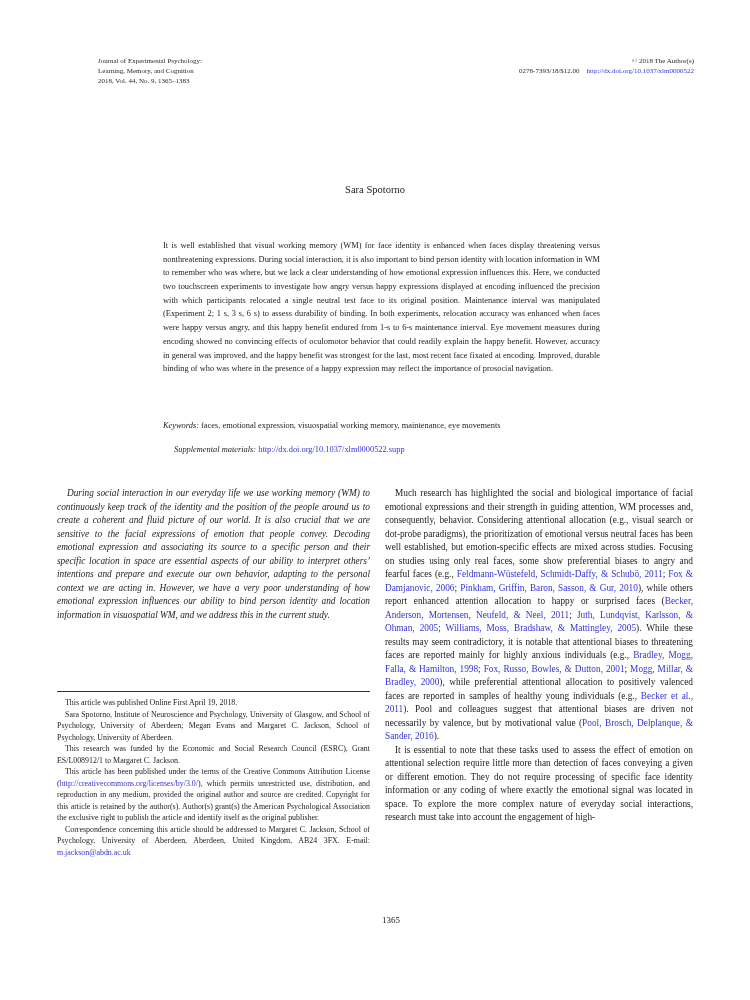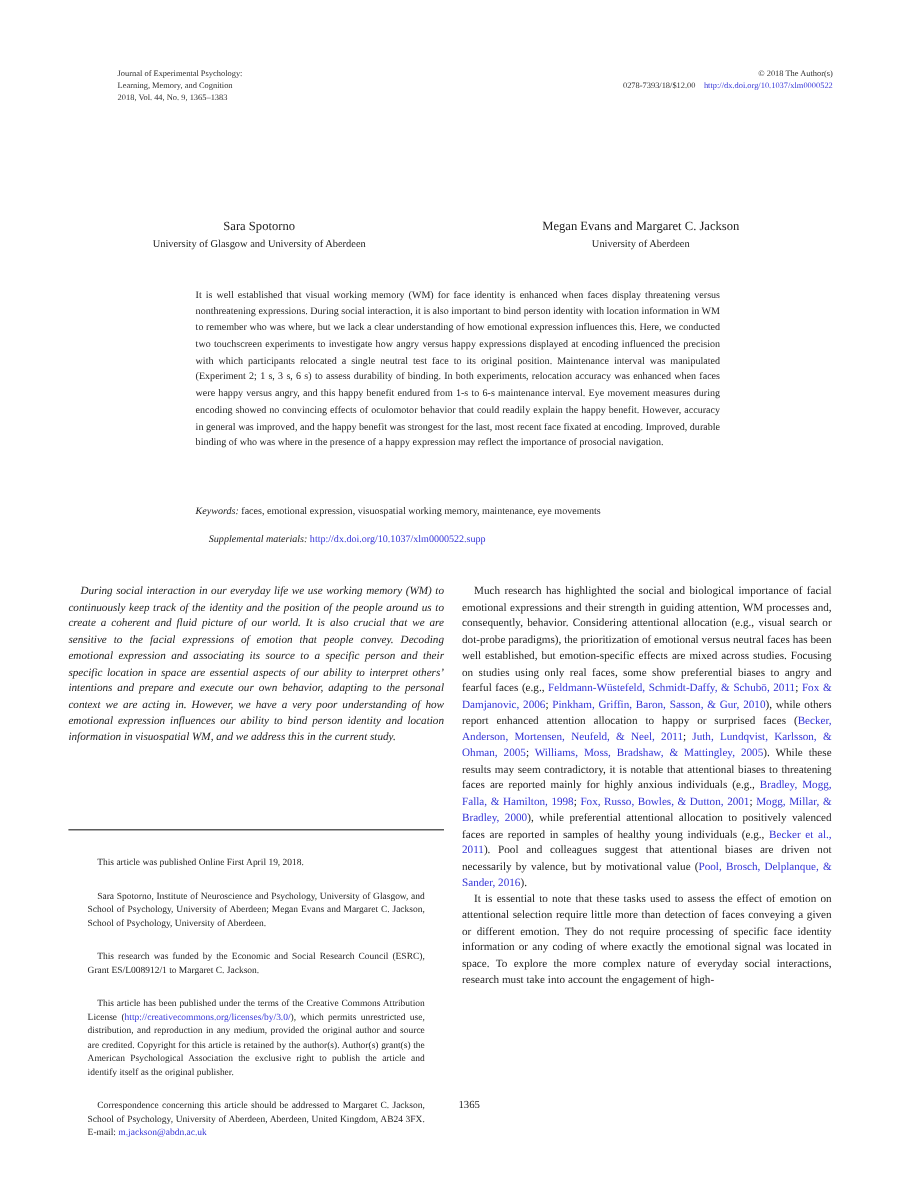--- a/index.html
+++ b/index.html
@@ -65,21 +65,21 @@
 
   
   .footnote-rule{
     position:absolute;top:691px;left:57px;width:313px;
     border-top:1px solid #333;height:0;
   }
   .footnotes{
     position:absolute;top:697px;left:57px;width:313px;
     font-size:7.9px;line-height:1.46;text-align:justify;
   }
-  .footnotes p{margin:16px;text-indent:8px;}
+  .footnotes p{margin:0;text-indent:8px;}
 
   .page-number{
     position:absolute;top:915px;left:0;right:0;
     text-align:center;font-size:9px;padding-left:32px;
   }
 </style>
 </head>
 <body style="color: rgb(28, 28, 28);">
 
 <div class="sheet">
@@ -97,25 +97,20 @@
         <span>&nbsp;&nbsp;</span>
         <span class="link" style="color: rgb(52, 52, 214);">http://dx.doi.org/10.1037/xlm0000522</span>
       </div>
     </div>
   </div>
 
 
   <div class="authors">
     <div class="author-block">
       <div class="author-name">Sara Spotorno</div>
-      <div class="author-affil">University of Glasgow and University of Aberdeen</div>
-    </div>
-    <div class="author-block">
-      <div class="author-name">Megan Evans and Margaret C. Jackson</div>
-      <div class="author-affil">University of Aberdeen</div>
     </div>
   </div>
 
   <div class="abstract">It is well established that visual working memory (WM) for face identity is enhanced when faces display threatening versus nonthreatening expressions. During social interaction, it is also important to bind person identity with location information in WM to remember who was where, but we lack a clear understanding of how emotional expression influences this. Here, we conducted two touchscreen experiments to investigate how angry versus happy expressions displayed at encoding influenced the precision with which participants relocated a single neutral test face to its original position. Maintenance interval was manipulated (Experiment 2; 1 s, 3 s, 6 s) to assess durability of binding. In both experiments, relocation accuracy was enhanced when faces were happy versus angry, and this happy benefit endured from 1-s to 6-s maintenance interval. Eye movement measures during encoding showed no convincing effects of oculomotor behavior that could readily explain the happy benefit. However, accuracy in general was improved, and the happy benefit was strongest for the last, most recent face fixated at encoding. Improved, durable binding of who was where in the presence of a happy expression may reflect the importance of prosocial navigation.</div>
 
   <div class="keywords">
     <span class="ital">Keywords:</span>
     <span>faces, emotional expression, visuospatial working memory, maintenance, eye movements</span>
   </div>
 

